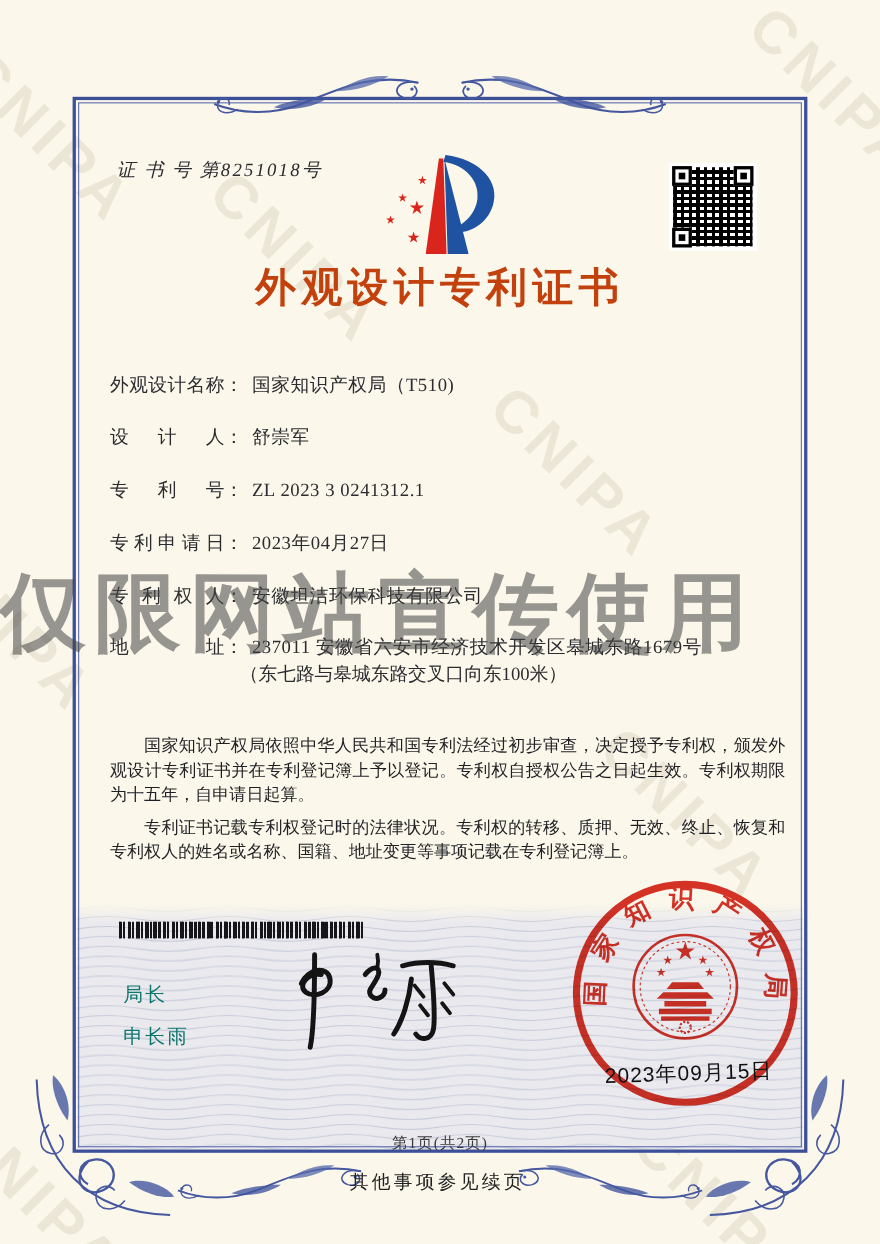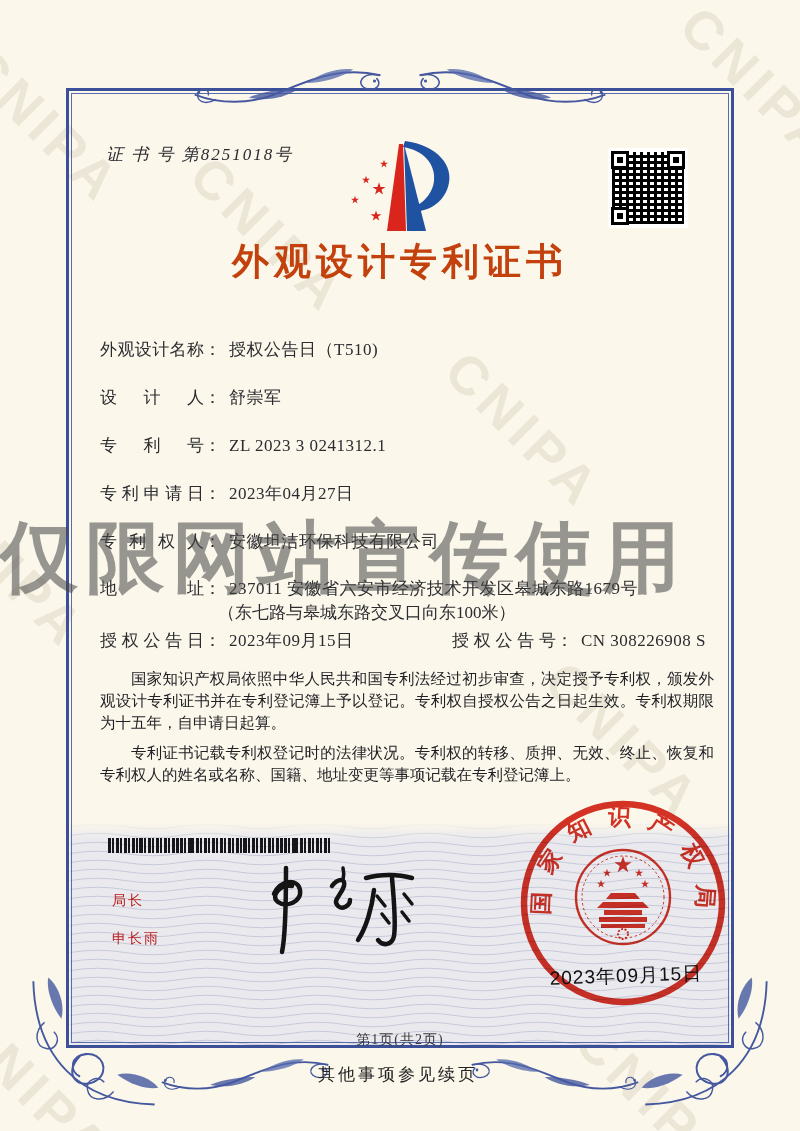--- a/index.html
+++ b/index.html
@@ -34,21 +34,21 @@
   .paras{position:absolute;left:100px;top:668px;width:614px;z-index:5;font-size:15.5px;
          line-height:22px;color:#1f1f24;text-align:justify;}
   .paras p{margin:0 0 8px 0;text-indent:2em;}
   
   .barcode{position:absolute;left:108px;top:838px;width:222px;height:15px;z-index:5;
     background-image:
       repeating-linear-gradient(90deg,#15151a 0 2px,rgba(0,0,0,0) 2px 4px),
       repeating-linear-gradient(90deg,#15151a 0 3px,rgba(0,0,0,0) 3px 8px),
       repeating-linear-gradient(90deg,rgba(0,0,0,0) 0 5px,#15151a 5px 6px,rgba(0,0,0,0) 6px 13px);}
   .signer{position:absolute;left:112px;z-index:5;font-family:"Liberation Sans","DejaVu Sans",sans-serif;
-          font-size:14px;letter-spacing:2px;color:#b91c1c;}
+          font-size:18px;letter-spacing:2px;color:#0f766e;}
   .signature{position:absolute;left:246px;top:856px;z-index:5;}
   
   .seal{position:absolute;left:505px;top:793px;z-index:6;mix-blend-mode:multiply;opacity:.95;}
   .seal-date{position:absolute;left:538px;top:963px;width:176px;text-align:center;z-index:7;
              font-family:"Liberation Sans","DejaVu Sans",sans-serif;font-size:19px;
              letter-spacing:1px;color:#101010;transform:rotate(-2deg);}
   .page-info{position:absolute;left:0;top:1031px;width:800px;text-align:center;font-size:14px;
              color:#3a3a3a;z-index:5;letter-spacing:1px;}
   .footer-note{position:absolute;left:0;top:1063px;width:796px;text-align:center;font-size:17px;
                color:#222;z-index:5;letter-spacing:3px;}
@@ -163,45 +163,39 @@
   <div class="qr">
     <div class="qr-mod"></div>
     <div class="finder f-tl"></div>
     <div class="finder f-tr"></div>
     <div class="finder f-bl"></div>
   </div>
 
   <div class="title">外观设计专利证书</div>
 
   <div class="frow" style="top:338px">
-    <span class="flabel">外观设计名称</span><span class="fcolon">：</span><span class="fvalue">授权公告日（T510)</span>
+    <span class="flabel">外观设计名称</span><span class="fcolon">：</span><span class="fvalue">国家知识产权局（T510)</span>
   </div>
   <div class="frow" style="top:386px">
     <span class="flabel">设计人</span><span class="fcolon">：</span><span class="fvalue">舒崇军</span>
   </div>
   <div class="frow" style="top:434px">
     <span class="flabel">专利号</span><span class="fcolon">：</span><span class="fvalue">ZL 2023 3 0241312.1</span>
   </div>
   <div class="frow" style="top:482px">
     <span class="flabel">专利申请日</span><span class="fcolon">：</span><span class="fvalue">2023年04月27日</span>
   </div>
   <div class="frow" style="top:530px">
     <span class="flabel">专利权人</span><span class="fcolon">：</span><span class="fvalue">安徽坦洁环保科技有限公司</span>
   </div>
   <div class="frow" style="top:577px">
     <span class="flabel">地址</span><span class="fcolon">：</span><span class="fvalue">237011 安徽省六安市经济技术开发区皋城东路1679号</span>
   </div>
   <div class="addr2">（东七路与皋城东路交叉口向东100米）</div>
 
-  <div class="frow" style="top:629px">
-    <span class="flabel">授权公告日</span><span class="fcolon">：</span><span class="fvalue">2023年09月15日</span>
-    <span class="grant2">
-      <span class="flabel">授权公告号</span><span class="fcolon">：</span><span class="fvalue">CN 308226908 S</span>
-    </span>
-  </div>
 
   <div class="paras">
     <p>国家知识产权局依照中华人民共和国专利法经过初步审查，决定授予专利权，颁发外观设计专利证书并在专利登记簿上予以登记。专利权自授权公告之日起生效。专利权期限为十五年，自申请日起算。</p>
     <p>专利证书记载专利权登记时的法律状况。专利权的转移、质押、无效、终止、恢复和专利权人的姓名或名称、国籍、地址变更等事项记载在专利登记簿上。</p>
   </div>
 
   <div class="barcode"></div>
 
   <div class="signer" style="top:892px">局长</div>
   <div class="signer" style="top:930px">申长雨</div>

